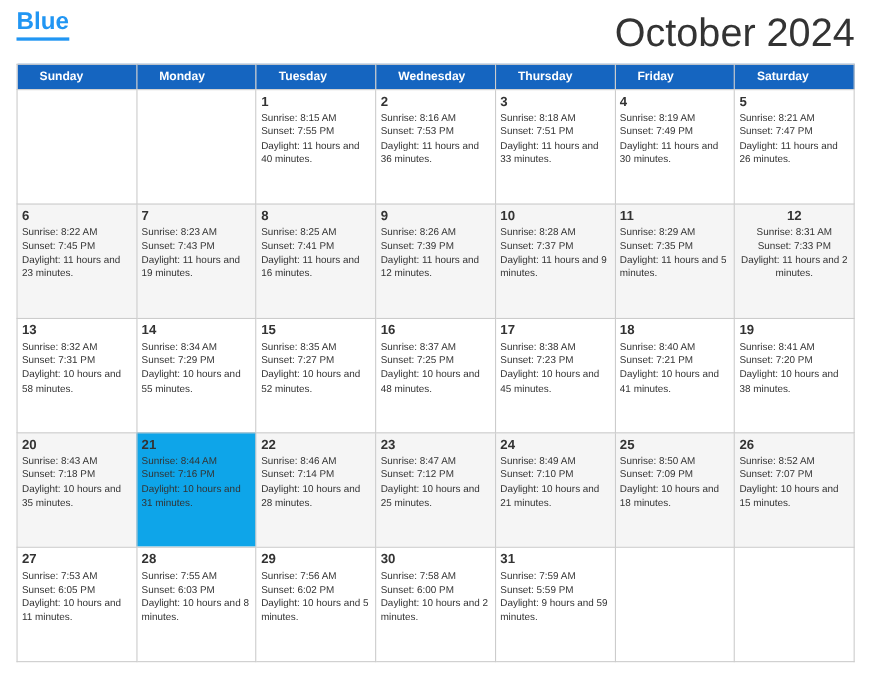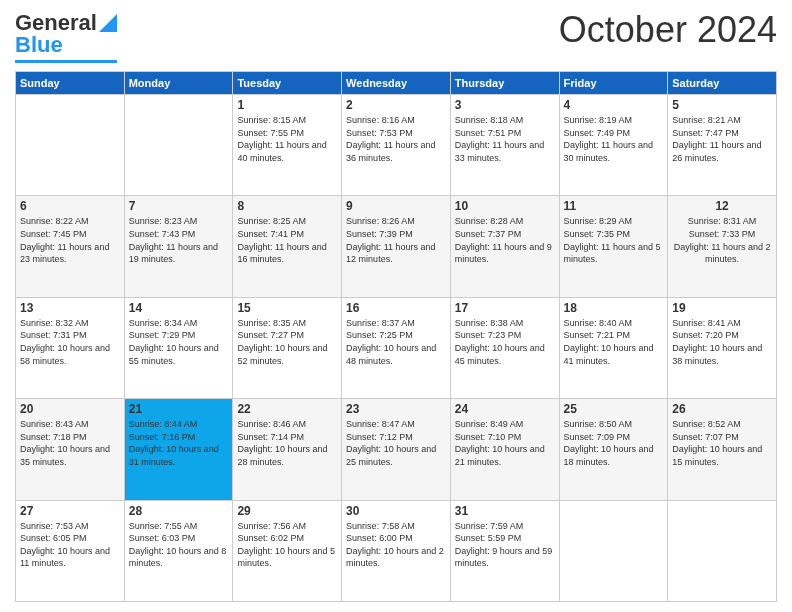--- a/index.html
+++ b/index.html
@@ -46,21 +46,21 @@
       flex: 1;
       border-collapse: collapse;
       width: 100%;
       table-layout: fixed;
     }
     .calendar th {
       background: #1565C0;
       color: #fff;
       font-size: 11px;
       font-weight: bold;
-      padding: 5px 4px;
+      padding: 5px 20px;
       text-align: left;
       border: 1px solid #ccc;
     }
     .calendar td {
       border: 1px solid #ccc;
       vertical-align: top;
       padding: 3px 4px;
       font-size: 9.5px;
       color: #333;
       background: #fff;
@@ -88,26 +88,20 @@
     .empty-cell {
       background: #fff !important;
     }
   </style>
 </head>
 <body>
 
 <div class="page">
   <div class="header">
     <div class="logo">
-      <div style="display:flex; align-items:center;">
-        <span style="font-size:22px; font-weight:bold; color:#333;">General</span>
-        <svg width="18" height="22" viewBox="0 0 18 22" style="margin-left:2px; margin-top:-4px;">
-          <polygon points="0,22 18,22 18,4" fill="#2196F3"></polygon>
-        </svg>
-      </div>
       <div style="display:flex; align-items:flex-end; margin-top:-4px;">
         <span style="font-size:22px; font-weight:bold; color:#2196F3;">Blue</span>
       </div>
       <div style="height:3px; background:#2196F3; width:100%; margin-top:2px;"></div>
     </div>
     <div class="title-area">
       <div class="month-title">October 2024</div>
     </div>
   </div>
 

